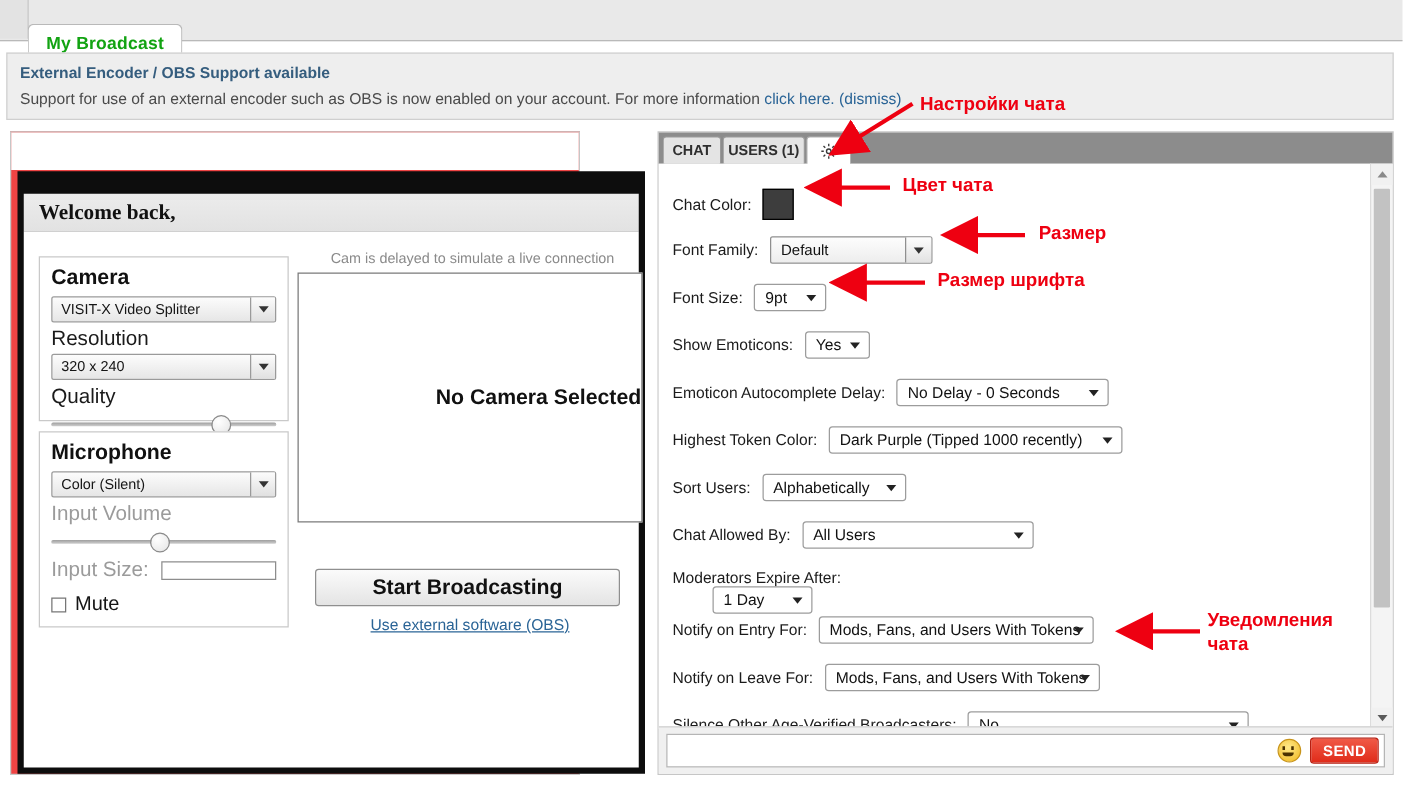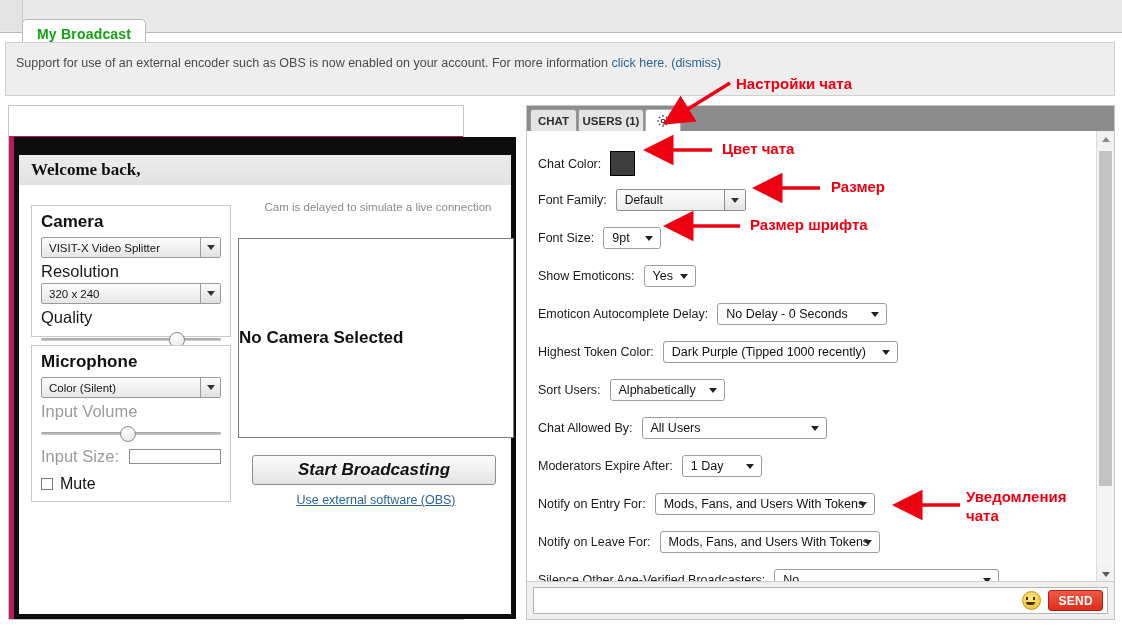--- a/index.html
+++ b/index.html
@@ -24,21 +24,21 @@
 
   
   .banner{position:absolute;left:5px;top:42px;width:1110px;height:54px;
           background:#eeeeee;border:1px solid #cfcfcf;box-sizing:border-box;padding:7px 10px 0 10px;}
   .banner-title{color:#355d7e;font-size:12.5px;font-weight:bold;line-height:16px;}
   .banner-body{color:#4a4a4a;font-size:12.5px;line-height:18px;margin-top:4px;}
   .banner-body a{color:#2a6496;text-decoration:none;}
 
   
   .leftpanel{position:absolute;left:8px;top:105px;width:456px;height:515px;
-             background:#be185d;border:1px solid #c6c6c6;box-sizing:border-box;padding-left:13px;}
+             background:#ef4444;border:1px solid #c6c6c6;box-sizing:border-box;padding-left:13px;}
   .whitecap{position:absolute;left:0;top:0;width:100%;height:30px;background:#fff;}
   .blackband{position:absolute;left:5px;top:31px;width:502px;height:482px;background:#0d0d0d;}
   .welcome{position:absolute;left:10px;top:49px;width:492px;height:30px;
            background:linear-gradient(#ececec,#e2e2e2);display:flex;align-items:center;
            padding-left:12px;box-sizing:border-box;}
   .welcome span{font-family:"Liberation Serif",serif;font-size:17px;font-weight:bold;color:#111;}
 
   .innerwhite{position:absolute;left:10px;top:79px;width:492px;height:429px;background:#fff;}
 
   .grpbox{position:absolute;background:#fff;border:1px solid #c9c9c9;box-sizing:border-box;}
@@ -66,25 +66,25 @@
   .lvlrow{display:flex;align-items:center;margin:7px 0 0 9px;}
   .lvlrow .lbl{font-size:16.5px;color:#9b9b9b;}
   .meter{width:90px;height:13px;background:#fff;border:1px solid #8d8d8d;margin-left:10px;}
 
   .muterow{display:flex;align-items:center;margin:9px 0 0 9px;}
   .cb{width:12px;height:12px;border:1px solid #767676;background:#fff;box-sizing:border-box;}
   .muterow .lbl{font-size:16px;color:#151515;margin-left:7px;}
 
   .camhint{position:absolute;font-size:11.5px;color:#8a8a8a;}
   .campreview{position:absolute;border:1px solid #7a7a7a;background:#fff;
-              display:flex;align-items:center;justify-content:flex-start;box-sizing:border-box;margin-top:20px;}
+              display:flex;align-items:center;justify-content:flex-end;box-sizing:border-box;}
   .campreview span{font-size:17px;font-weight:bold;color:#111;}
   .startbtn{position:absolute;background:linear-gradient(#fbfbfb,#e4e4e4);
             border:1px solid #8f8f8f;border-radius:3px;display:flex;align-items:center;
-            justify-content:center;box-sizing:border-box;font-style:italic;}
+            justify-content:center;box-sizing:border-box;}
   .startbtn span{font-size:17px;font-weight:bold;color:#111;}
   .obslink{position:absolute;text-align:center;font-size:12.5px;color:#2a6496;
            text-decoration:underline;width:100%;}
 
   
   .rightpanel{position:absolute;left:526px;top:105px;width:589px;height:515px;
               background:#fff;border:1px solid #c6c6c6;box-sizing:border-box;}
   .chattabs{position:absolute;left:0;top:0;width:100%;height:25px;background:#8c8c8c;}
   .ctab{position:absolute;top:3px;height:22px;background:#e4e4e4;border:1px solid #9a9a9a;
         border-bottom:none;border-top-left-radius:3px;border-top-right-radius:3px;
@@ -148,20 +148,21 @@
 
 <div class="app">
 
   <div class="tabstrip">
     <div class="maintab">
       <span>My Broadcast</span>
     </div>
   </div>
 
   <div class="banner">
+    <div class="banner-title">External Encoder / OBS Support available</div>
     <div class="banner-body">
       <span>Support for use of an external encoder such as OBS is now enabled on your account. For more information </span><a href="#">click here.</a>
       <a href="#">(dismiss)</a>
     </div>
   </div>
 
   <div class="leftpanel">
     <div class="whitecap"></div>
     <div class="blackband"></div>
 
@@ -304,21 +305,21 @@
             <i class="dcaret"></i>
           </span>
         </div>
         <div class="srow" style="left: 11px; top: 286px;">
           <span class="slbl">Chat Allowed By:</span>
           <span class="dd" style="width: 185px;">
             <span>All Users</span>
             <i class="dcaret"></i>
           </span>
         </div>
-        <div class="srow" style="left: 11px; top: 324px;">
+        <div class="srow" style="left: 11px; top: 324px; flex-direction: column;">
           <span class="slbl">Moderators Expire After:</span>
           <span class="dd" style="width: 80px;">
             <span>1 Day</span>
             <i class="dcaret"></i>
           </span>
         </div>
         <div class="srow" style="left: 11px; top: 362px;">
           <span class="slbl">Notify on Entry For:</span>
           <span class="dd" style="width: 220px;">
             <span>Mods, Fans, and Users With Tokens</span>

